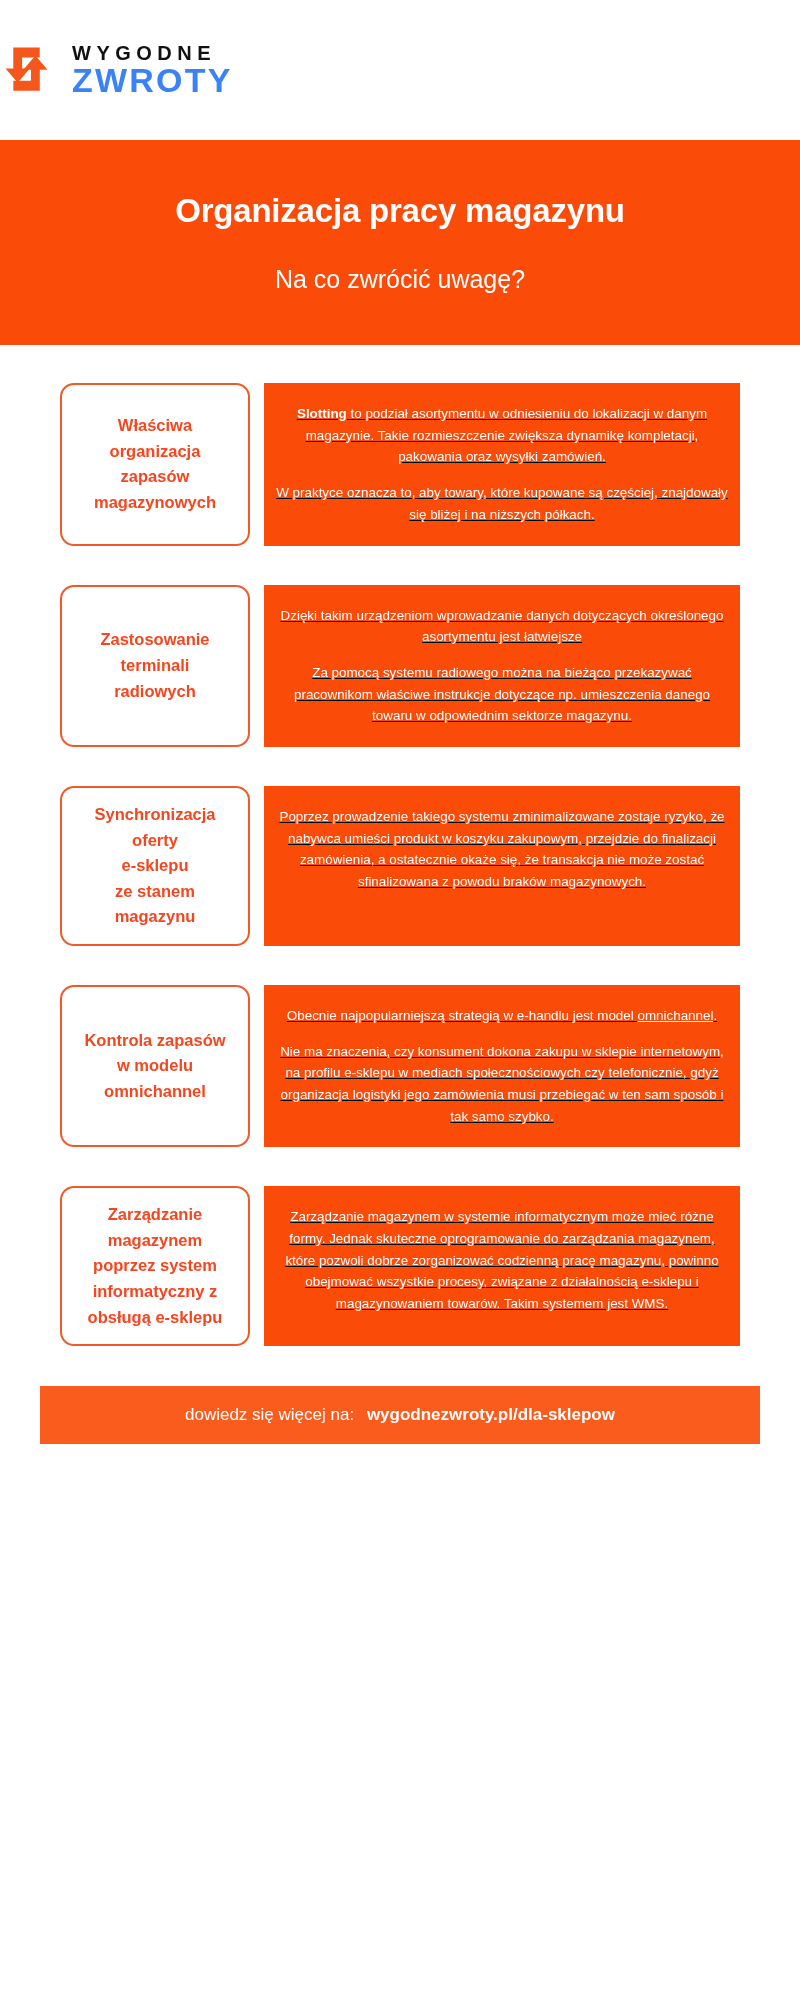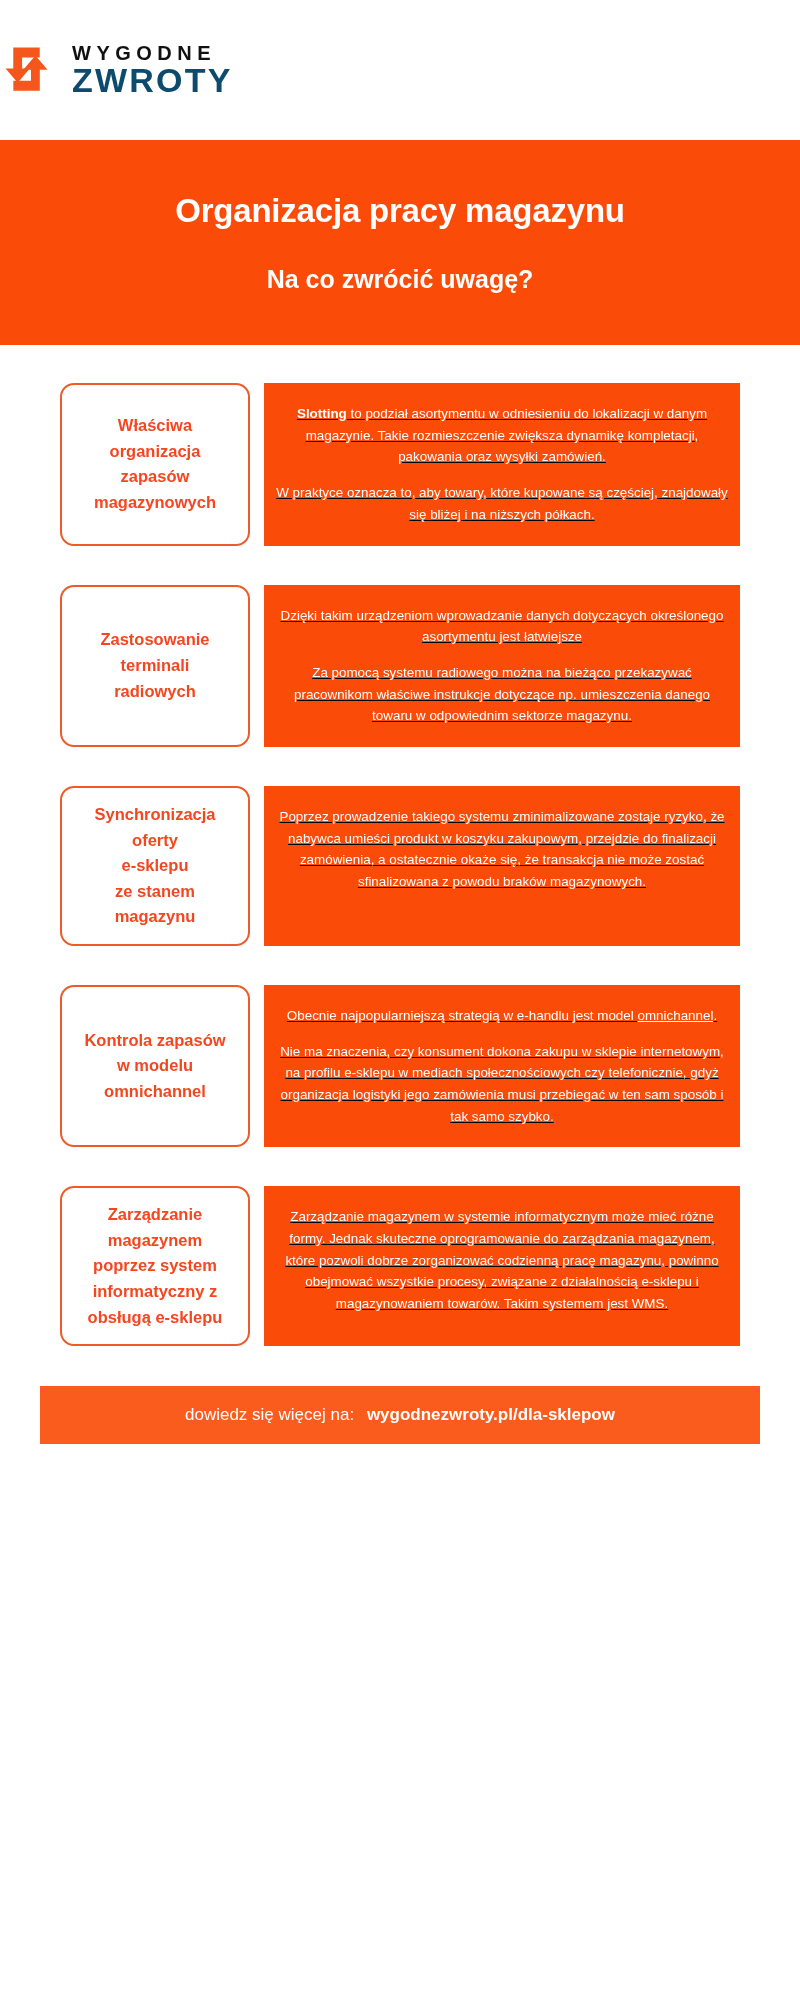--- a/index.html
+++ b/index.html
@@ -46,21 +46,21 @@
     font-size: 20px;
     font-weight: 700;
     letter-spacing: 5.5px;
     color: #111111;
     font-family: "Liberation Sans", sans-serif;
   }
   .logo-line2 {
     font-size: 34px;
     font-weight: 700;
     letter-spacing: 2.2px;
-    color: #0c4a6e;
+    color: #3b82f6;
     margin-top: 0;
     font-family: "Liberation Sans", sans-serif;
   }
 
   
   .banner {
     height: 205px;
     background: #FA4B09;
     display: flex;
     flex-direction: column;
@@ -72,21 +72,21 @@
     color: #ffffff;
     font-size: 33px;
     font-weight: 700;
     text-align: center;
     letter-spacing: -0.2px;
     margin-bottom: 35px;
   }
   .banner-subtitle {
     color: #ffffff;
     font-size: 25px;
-    font-weight: 700;
+    font-weight: 400;
     text-align: center;
   }
 
   
   .content {
     padding: 38px 60px 0 60px;
     display: flex;
     flex-direction: column;
     gap: 39px;
   }

